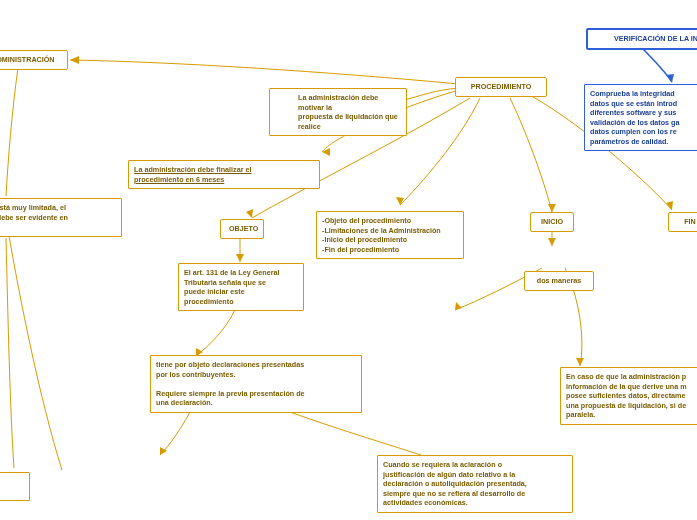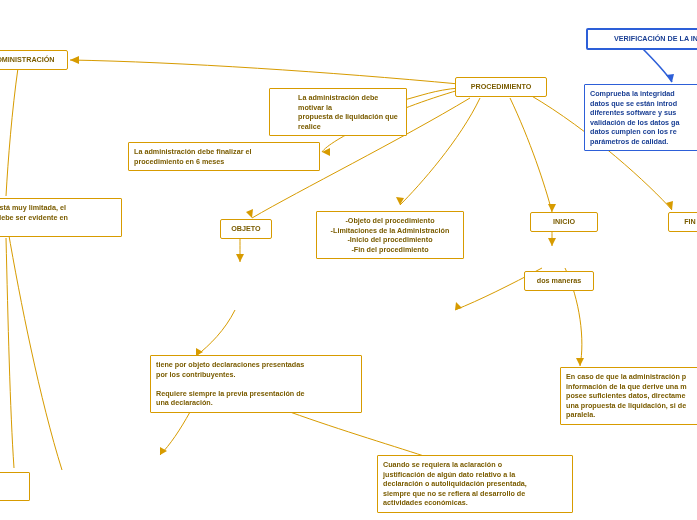--- a/index.html
+++ b/index.html
@@ -125,38 +125,42 @@
 validación de los datos ga
 datos cumplen con los re
 parámetros de calidad.</div>
 
   <div class="node pill" style="left:455px; top:77px; width:92px;">PROCEDIMIENTO</div>
 
   <div class="node" style="left:269px; top:88px; width:138px;padding-left:28px;">La administración debe motivar la
 propuesta de liquidación que
 realice</div>
 
-  <div class="node" style="left:128px; top:142px; width:192px;">La administración debe finalizar el
+  <div class="node" style="left:128px; top:160px; width:192px;text-decoration:underline;">La administración debe finalizar el
 procedimiento en 6 meses</div>
 
   <div class="node" style="left:-30px; top:198px; width:152px;">orma está muy limitada, el
 ación debe ser evidente en
 ación),</div>
 
-  <div class="node pill" style="left:220px; top:219px; width:52px;">OBJETO</div>
+  <div class="node pill" style="left:220px; top:219px; width:44px;">OBJETO</div>
 
-  <div class="node" style="left:316px; top:211px; width:148px;text-align:center;">-Objeto del procedimiento
+  <div class="node" style="left:316px; top:211px; width:148px;">-Objeto del procedimiento
 -Limitaciones de la Administración
 -Inicio del procedimiento
 -Fin del procedimiento</div>
 
-  <div class="node pill" style="left:530px; top:212px; width:68px;">INICIO</div>
+  <div class="node pill" style="left:530px; top:212px; width:44px;">INICIO</div>
 
   <div class="node pill" style="left:668px; top:212px; width:44px;">FIN</div>
 
+  <div class="node" style="left:178px; top:263px; width:126px;">El art. 131 de la Ley General
+Tributaria señala que se
+puede iniciar este
+procedimiento</div>
 
   <div class="node pill" style="left:524px; top:247px; width:70px;margin-top:24px;">dos maneras</div>
 
   <div class="node" style="left:150px; top:355px; width:212px;">tiene por objeto declaraciones presentadas
 por los contribuyentes.
 
 Requiere siempre la previa presentación de
 una declaración.</div>
 
 

